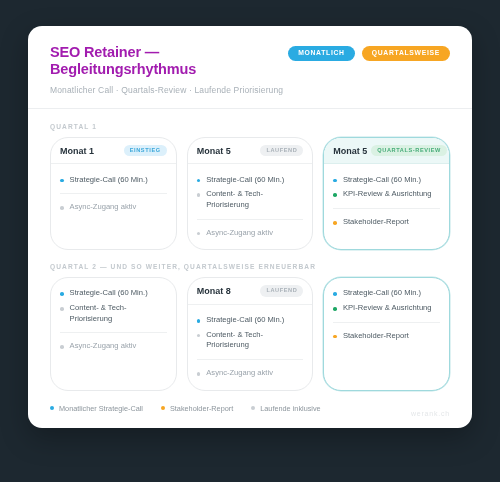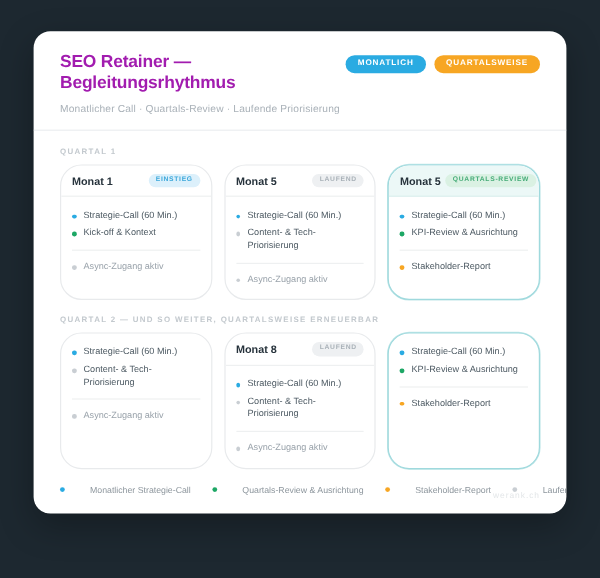--- a/index.html
+++ b/index.html
@@ -196,21 +196,21 @@
   .legend {
     display: flex;
     align-items: center;
     gap: 18px;
     padding: 13px 22px 0 22px;
   }
 
   .legend-item {
     display: flex;
     align-items: center;
-    gap: 21px;
+    gap: 5px;
     font-size: 7.3px;
     color: #8d969d;
     white-space: nowrap;
   }
 
   .legend .dot { margin-top: 0; width: 4px; height: 4px; }
 
   .watermark {
     position: absolute;
     right: 22px;
@@ -244,24 +244,20 @@
             <div class="month-card">
               <div class="card-head">
                 <div class="card-title">Monat 1</div>
                 <div class="tag tag-einstieg">EINSTIEG</div>
               </div>
               <ul class="card-list">
                 <li class="card-item">
                   <span class="dot dot-blue"></span>
                   <span class="item-text">Strategie-Call (60 Min.)</span>
                 </li>
-                <li class="card-item">
-                  <span class="dot dot-green"></span>
-                  <span class="item-text">Kick-off &amp; Kontext</span>
-                </li>
                 <li class="card-item muted sep">
                   <span class="dot dot-gray"></span>
                   <span class="item-text">Async-Zugang aktiv</span>
                 </li>
               </ul>
             </div>
             <div class="month-card">
               <div class="card-head">
                 <div class="card-title">Monat 5</div>
                 <div class="tag tag-laufend">LAUFEND</div>
@@ -361,24 +357,20 @@
           </div>
         </div>
       </div>
 
     <div class="legend">
         <div class="legend-item">
           <span class="dot dot-blue"></span>
           <span>Monatlicher Strategie-Call</span>
         </div>
         <div class="legend-item">
-          <span class="dot dot-green"></span>
-          <span>Quartals-Review &amp; Ausrichtung</span>
-        </div>
-        <div class="legend-item">
           <span class="dot dot-orange"></span>
           <span>Stakeholder-Report</span>
         </div>
         <div class="legend-item">
           <span class="dot dot-gray"></span>
           <span>Laufende inklusive</span>
         </div>
       </div>
 
     <div class="watermark">werank.ch</div>

